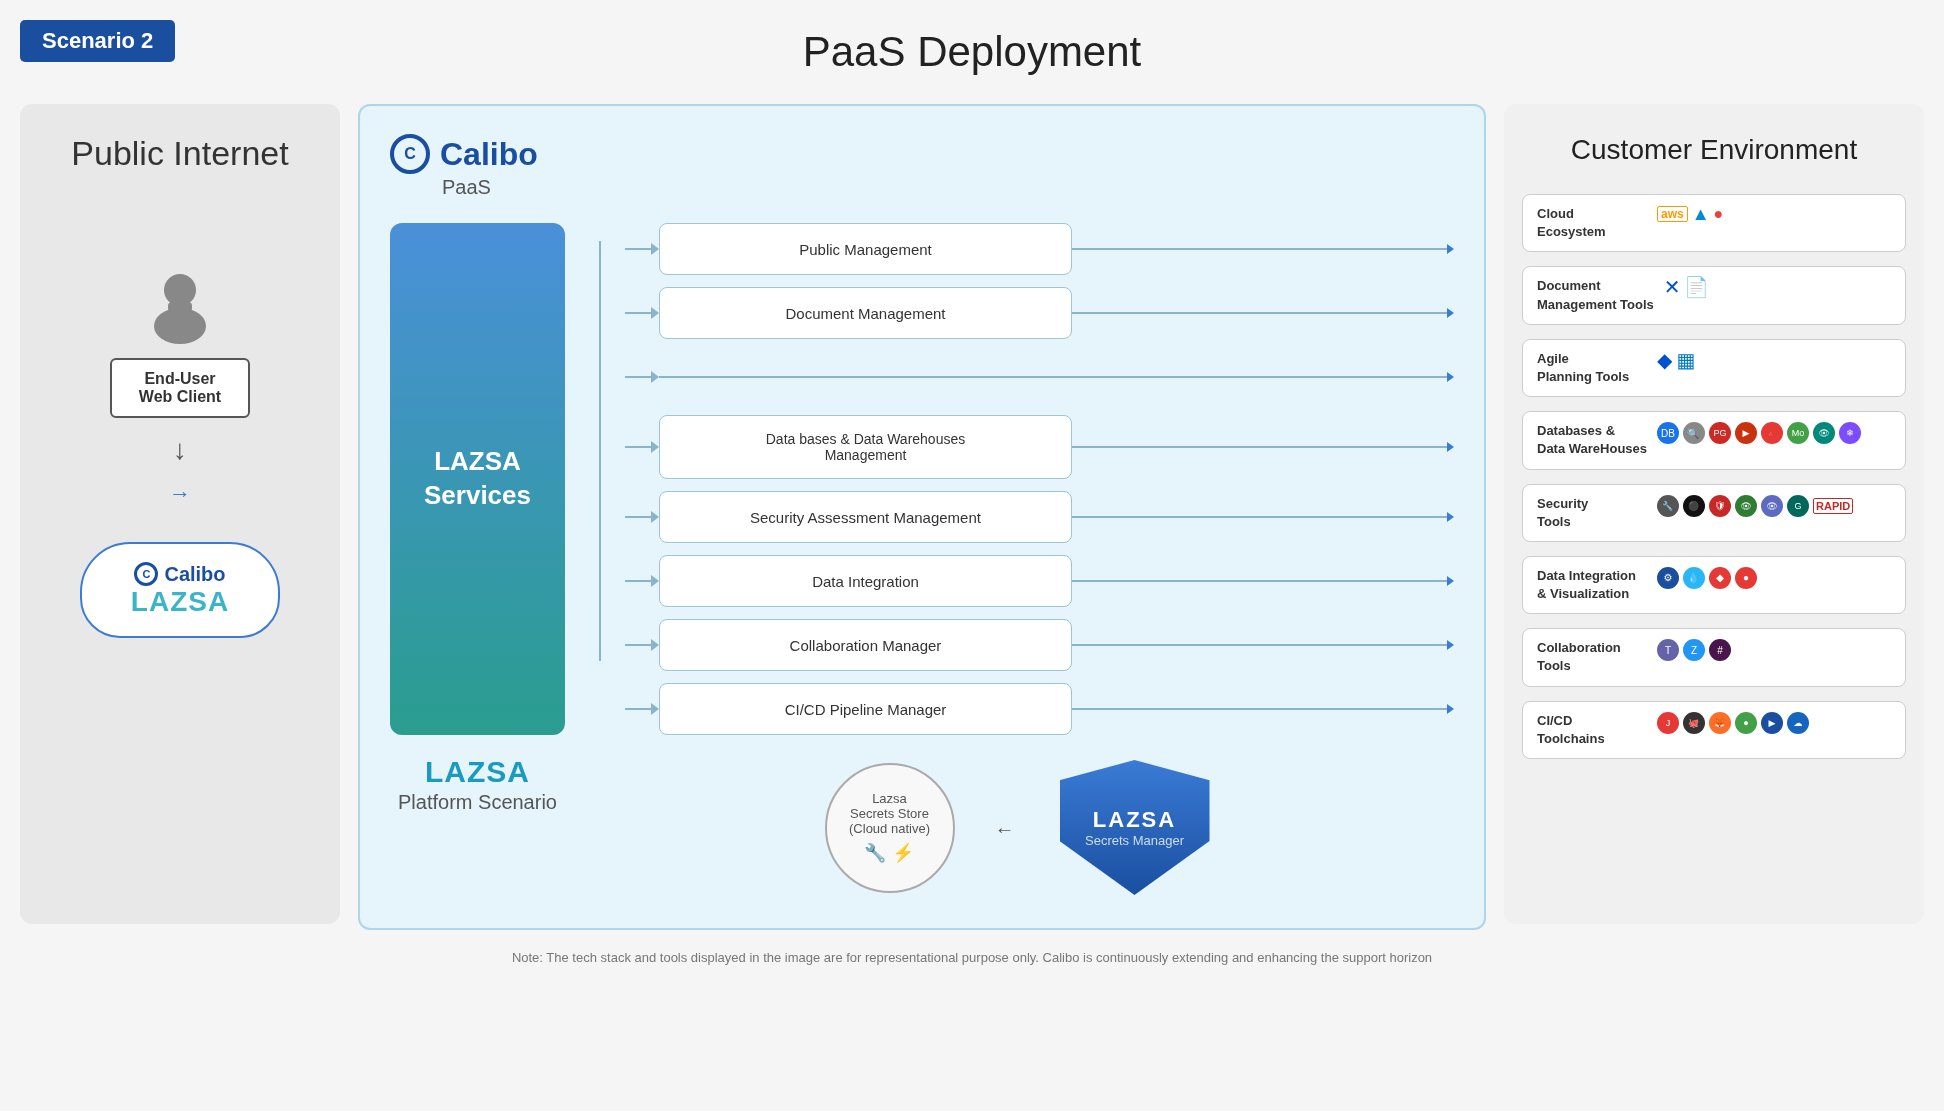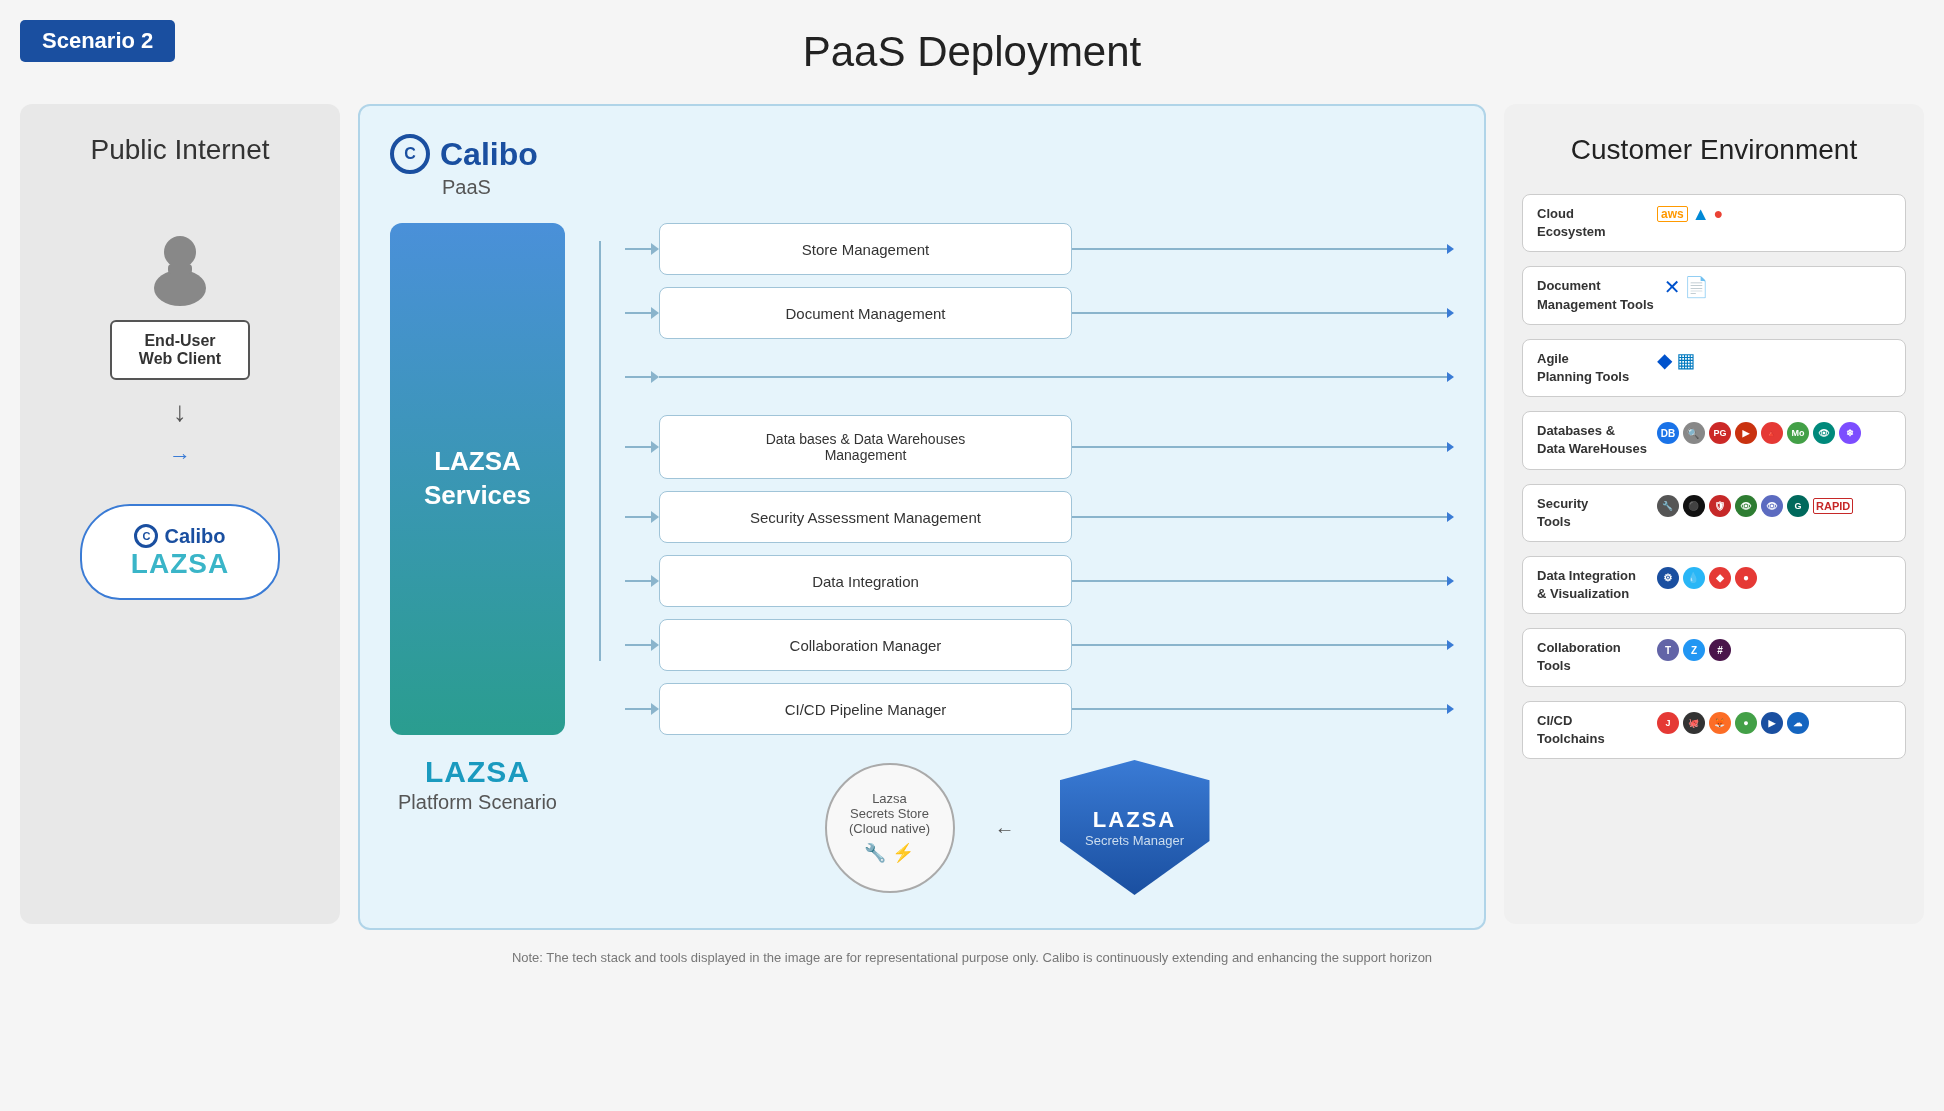--- a/index.html
+++ b/index.html
@@ -49,24 +49,24 @@
       width: 320px;
       min-height: 820px;
       display: flex;
       flex-direction: column;
       align-items: center;
       padding: 30px 20px;
       flex-shrink: 0;
     }
 
     .left-panel-title {
-      font-size: 28px;
+      font-size: 34px;
       font-weight: 500;
       color: #333;
-      margin-bottom: 60px;
+      margin-bottom: 91px;
       align-self: center;
     }
 
     .user-icon-wrap {
       margin-bottom: 10px;
     }
 
     .user-icon-svg {
       width: 80px;
       height: 80px;
@@ -403,21 +403,21 @@
 
     
     .icon-circle {
       width: 22px;
       height: 22px;
       border-radius: 50%;
       display: inline-flex;
       align-items: center;
       justify-content: center;
       font-size: 11px;
-      font-weight: bold;
+      font-weight: normal;
       color: white;
     }
 
     .bottom-section {
       display: flex;
       flex-direction: row;
       align-items: flex-start;
       margin-top: 20px;
       gap: 20px;
     }
@@ -503,21 +503,21 @@
         <div style="width:2px;background:#8ab4cc;height:420px;position:absolute;left:24px;top:18px;"></div>
 
         <div style="height:420px;width:50px;"></div>
       </div>
 
       <div class="services-rows" style="flex:1;gap:12px;justify-content:center;">
 
         <div class="svc-row">
           <div class="center-h-line" style="width:26px;height:2px;background:#8ab4cc;"></div>
           <div class="center-h-arrowhead"></div>
-          <div class="svc-box">Store  Management</div>
+          <div class="svc-box">Public  Management</div>
           <div class="svc-right-line" style="width:30px;height:2px;background:#8ab4cc;"></div>
           <div class="svc-right-arrow"></div>
         </div>
 
         <div class="svc-row">
           <div class="center-h-line" style="width:26px;height:2px;background:#8ab4cc;"></div>
           <div class="center-h-arrowhead"></div>
           <div class="svc-box">Document Management</div>
           <div class="svc-right-line" style="width:30px;height:2px;background:#8ab4cc;"></div>
           <div class="svc-right-arrow"></div>

